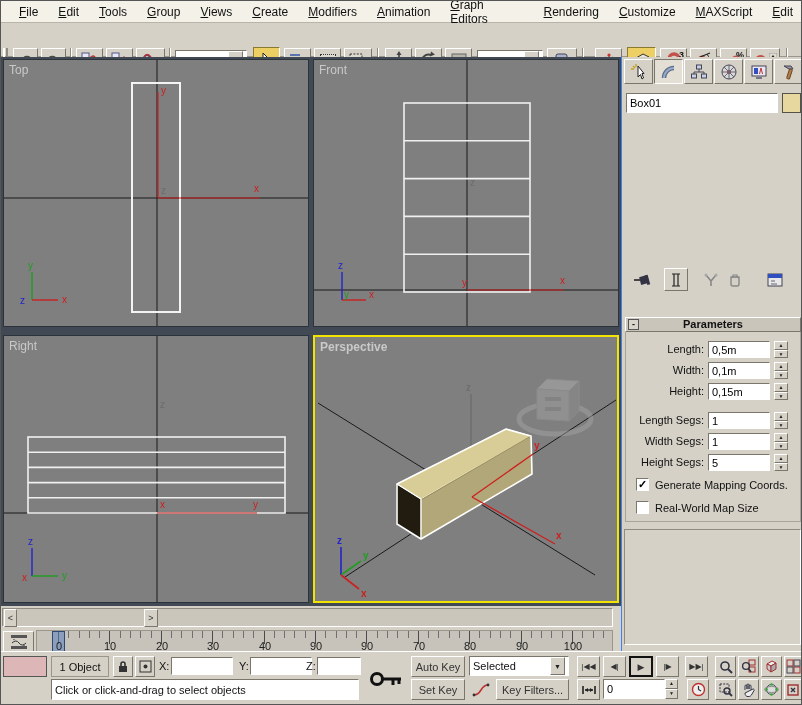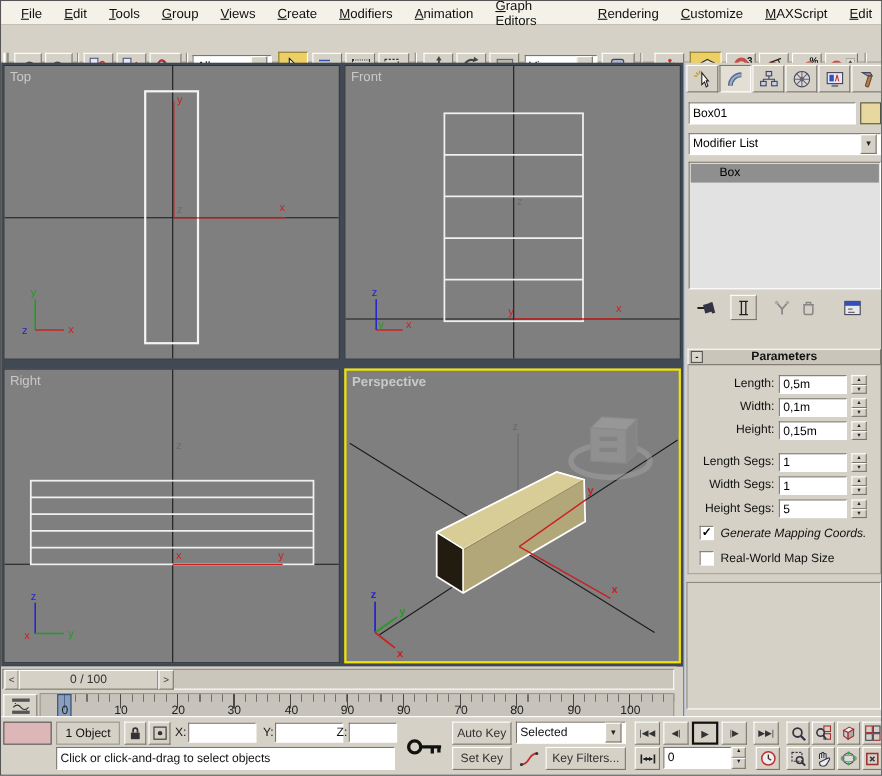--- a/index.html
+++ b/index.html
@@ -328,21 +328,20 @@
           <text x="48" y="222" fill="#1f9e1f" font-size="10">y</text>
           <text x="46" y="260" fill="#cc2020" font-size="10">x</text>
         </g>
       </svg>
     </div>
   </div>
 
   <div class="timeslider">
     <div class="ts-track"></div>
     <div class="b" style="left:3px;top:3px;width:13px;height:18px;font-size:9px;">&lt;</div>
-    <div class="b" style="left:16px;top:3px;width:127px;height:18px;font-size:11px;">0 / 100</div>
     <div class="b" style="left:143px;top:3px;width:14px;height:18px;font-size:9px;">&gt;</div>
   </div>
 
   <div class="trackbar">
     <div class="b" style="left:2px;top:1px;width:31px;height:22px;">
       <svg width="20" height="16" viewBox="0 0 20 16">
           <rect x="2" y="1" width="16" height="3" fill="#555"></rect>
           <rect x="2" y="12" width="16" height="3" fill="#555"></rect>
           <path d="M3 9 q4-4 7 0 q3 4 7 0" fill="none" stroke="#333"></path>
           <path d="M5 6l0-1M15 11l0 1" stroke="#333"></path>
@@ -403,28 +402,21 @@
     <div class="tab" style="left:152px;">
       <svg width="18" height="18" viewBox="0 0 18 18">
           <path d="M4 3 l7 0 l2 3 l-4 0 z" fill="#99a" stroke="#445"></path>
           <rect x="8" y="6" width="3" height="10" rx="1" fill="#b08050" stroke="#704820" transform="rotate(18 9.5 11)"></rect>
         </svg>
     </div>
 
     <input class="s" style="left: 4px; top: 36px; width: 152px; height: 20px;" value="Box01">
     <div style="position:absolute;left:160px;top:36px;width:19px;height:20px;background:var(--swatch);border:1px solid #55524a;"></div>
 
-    <div class="s" style="left:4px;top:64px;width:175px;height:20px;">
-      <span>Modifier List</span>
-      <span class="dd-arrow">▼</span>
-    </div>
-
-    <div style="position:absolute;left:4px;top:90px;width:175px;height:116px;background:#e2e2e2;border:1px solid;border-color:#7a766c #fff #fff #7a766c;">
-      <div style="height:17px;background:#8f8f8f;color:#000;font-size:11px;padding-left:26px;line-height:17px;margin:1px;">Box</div>
-    </div>
+
 
     <div style="position:absolute;left:0;top:210px;width:182px;height:26px;">
       <div class="flat" style="left:8px;top:2px;width:24px;height:21px;border:none;">
         <svg width="18" height="14" viewBox="0 0 18 14">
             <path d="M1 7h6" stroke="#222" stroke-width="1.6"></path>
             <rect x="7" y="3" width="8" height="8" fill="#334" transform="rotate(-15 11 7)"></rect>
             <rect x="13" y="2" width="3" height="10" fill="#334" transform="rotate(-15 14 7)"></rect>
           </svg>
       </div>
       <div class="b" style="left:42px;top:1px;width:24px;height:23px;">
@@ -503,21 +495,21 @@
     <div class="prow" style="top:397px;">
       <span class="lab">Height Segs:</span>
       <input class="val" value="5" style="">
       <span class="spin">
           <i>▲</i>
           <i>▼</i>
         </span>
     </div>
 
     <span class="chk" style="top:421px;">✓</span>
-    <span class="chklab" style="top:422px;font-style:italic;">Generate Mapping Coords.</span>
+    <span class="chklab" style="top:422px;">Generate Mapping Coords.</span>
     <span class="chk" style="top:444px;"></span>
     <span class="chklab" style="top:445px;">Real-World Map Size</span>
 
     <div style="position:absolute;left:2px;top:472px;width:177px;height:116px;border:1px solid;border-color:#8f8b81 #fff #fff #8f8b81;"></div>
   </div>
 
   <div class="statusbar">
     <div style="position:absolute;left:2px;top:4px;width:44px;height:21px;background:#ddb7b7;border:1px solid #555;"></div>
     <div class="s" style="left:2px;top:27px;width:44px;height:21px;margin-top:28px;">
         <span class="txt">:ex</span>

